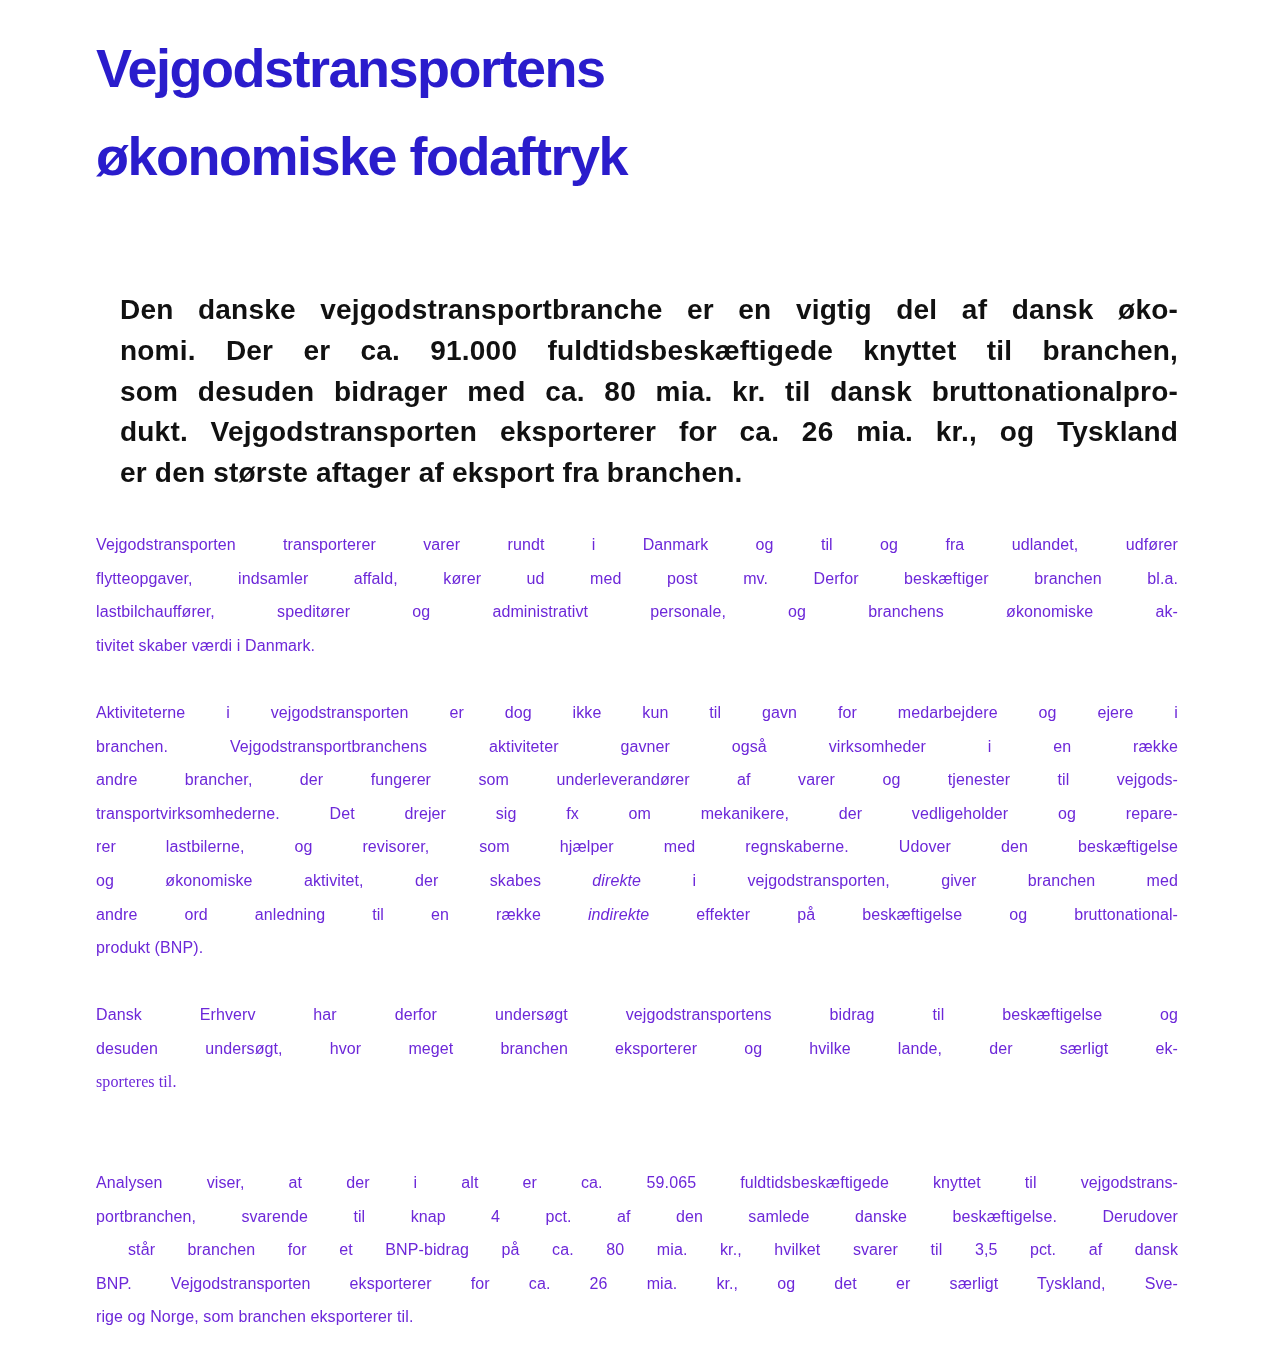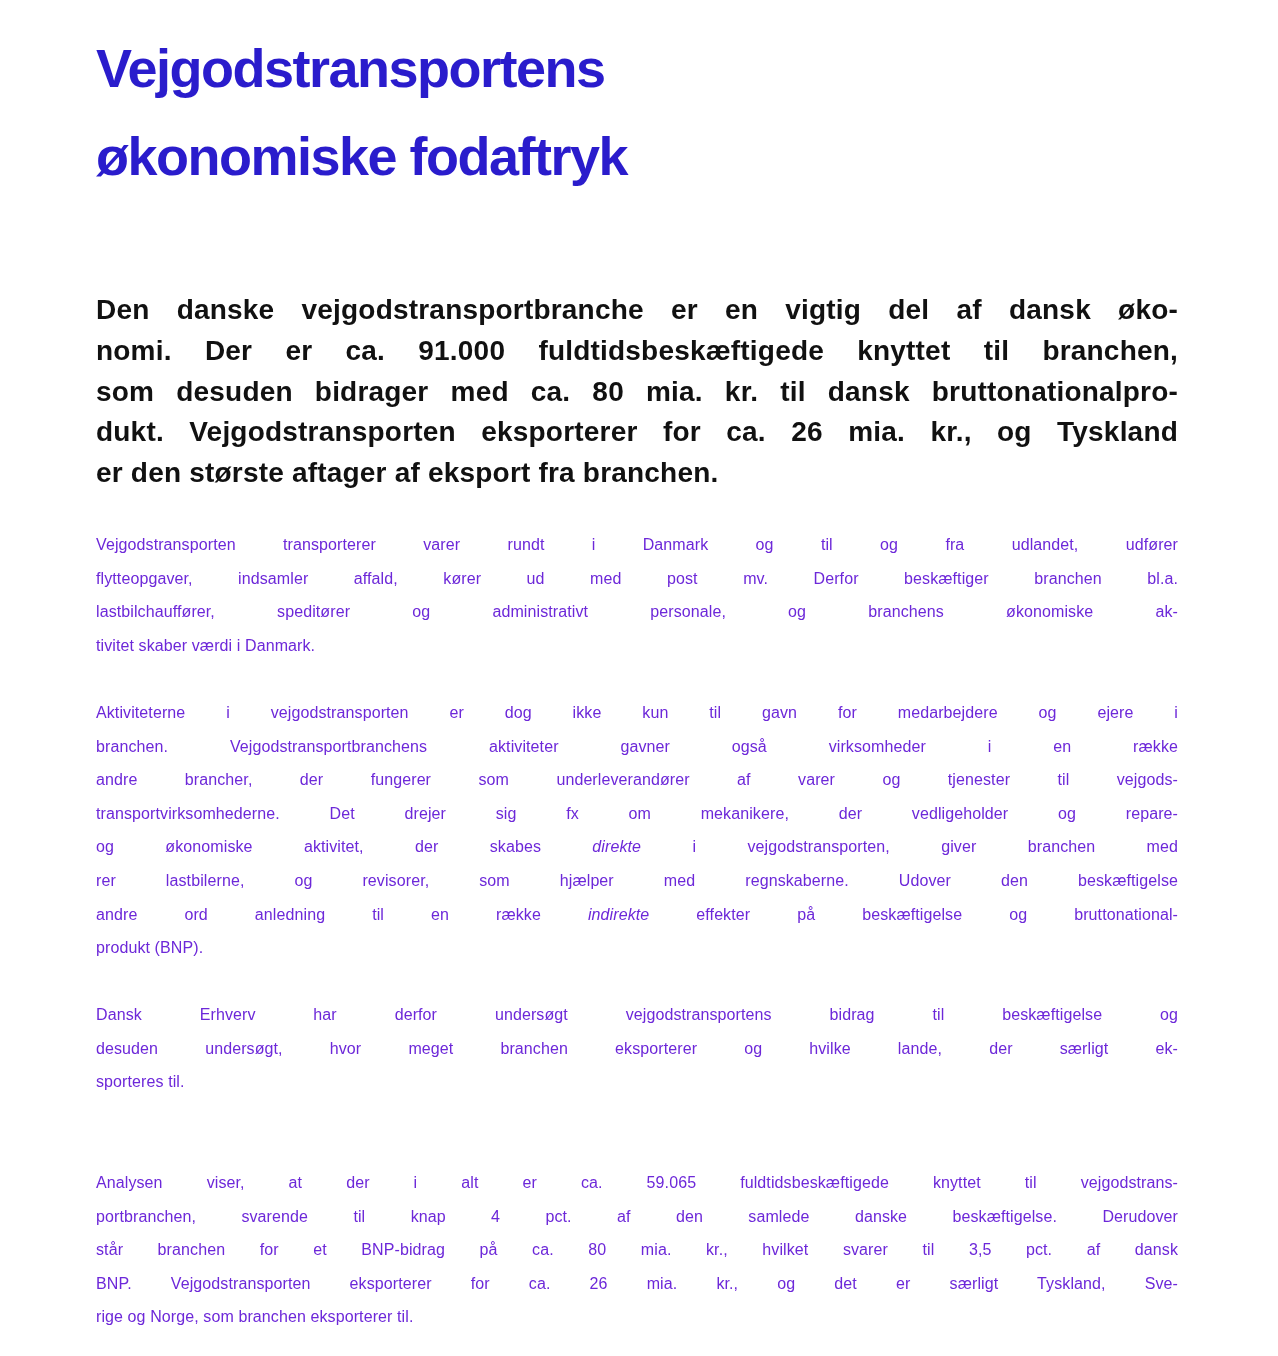--- a/index.html
+++ b/index.html
@@ -21,21 +21,21 @@
   .para {
     position: absolute; left: 0; width: 1082px; margin: 0;
     font-family: "Liberation Sans", sans-serif; font-weight: normal;
     color: #6d28d9; font-size: 16px; line-height: 33.6px;
   }
   .line {
     display: block; text-align: justify; text-align-last: justify;
     white-space: nowrap; overflow: visible; height: auto;
   }
   .line.last { text-align: left; text-align-last: left; }
-  .lead .line { letter-spacing: 0.2px; }
+  .lead .line { letter-spacing: 0.2px; margin-left: 24px; }
   .para .line { letter-spacing: 0.1px; }
   .p1 { top: 528px; }
   .p2 { top: 696px; }
   .p3 { top: 998px; }
   .p4 { top: 1166px; }
   em { font-style: italic; }
 </style>
 </head>
 <body>
 
@@ -58,32 +58,32 @@
     <span class="line" style="display: block;">flytteopgaver, indsamler affald, kører ud med post mv. Derfor beskæftiger branchen bl.a.</span>
     <span class="line" style="display: block;">lastbilchauffører, speditører og administrativt personale, og branchens økonomiske ak-</span>
     <span class="line last" style="display: block;">tivitet skaber værdi i Danmark.</span>
   </div>
 
   <div class="para p2">
     <span class="line" style="display: block;">Aktiviteterne i vejgodstransporten er dog ikke kun til gavn for medarbejdere og ejere i</span>
     <span class="line" style="display: block;">branchen. Vejgodstransportbranchens aktiviteter gavner også virksomheder i en række</span>
     <span class="line" style="display: block;">andre brancher, der fungerer som underleverandører af varer og tjenester til vejgods-</span>
     <span class="line" style="display: block;">transportvirksomhederne. Det drejer sig fx om mekanikere, der vedligeholder og repare-</span>
+    <span class="line" style="display: block;">rer lastbilerne, og revisorer, som hjælper med regnskaberne. Udover den beskæftigelse</span>
     <span class="line" style="display: block;"><span>og økonomiske aktivitet, der skabes </span><em>direkte</em><span> i vejgodstransporten, giver branchen med</span></span>
-    <span class="line" style="display: block;">rer lastbilerne, og revisorer, som hjælper med regnskaberne. Udover den beskæftigelse</span>
     <span class="line" style="display: block;"><span>andre ord anledning til en række </span><em>indirekte</em><span> effekter på beskæftigelse og bruttonational-</span></span>
     <span class="line last" style="display: block;">produkt (BNP).</span>
   </div>
 
   <div class="para p3">
     <span class="line" style="display: block;">Dansk Erhverv har derfor undersøgt vejgodstransportens bidrag til beskæftigelse og</span>
     <span class="line" style="display: block;">desuden undersøgt, hvor meget branchen eksporterer og hvilke lande, der særligt ek-</span>
-    <span class="line last" style="display: block;">sporteres til.</span>
+    <span class="line last" style="display: block; font-family: Liberation Serif, serif;">sporteres til.</span>
   </div>
 
   <div class="para p4">
     <span class="line" style="display: block;">Analysen viser, at der i alt er ca. 59.065 fuldtidsbeskæftigede knyttet til vejgodstrans-</span>
     <span class="line" style="display: block;">portbranchen, svarende til knap 4 pct. af den samlede danske beskæftigelse. Derudover</span>
-    <span class="line" style="display: block;">står branchen for et BNP-bidrag på ca. 80 mia. kr., hvilket svarer til 3,5 pct. af dansk</span>
+    <span class="line" style="display: block; margin-left: 32px;">står branchen for et BNP-bidrag på ca. 80 mia. kr., hvilket svarer til 3,5 pct. af dansk</span>
     <span class="line" style="display: block;">BNP. Vejgodstransporten eksporterer for ca. 26 mia. kr., og det er særligt Tyskland, Sve-</span>
     <span class="line last" style="display: block;">rige og Norge, som branchen eksporterer til.</span>
   </div>
 </div>
 
 </body></html>

